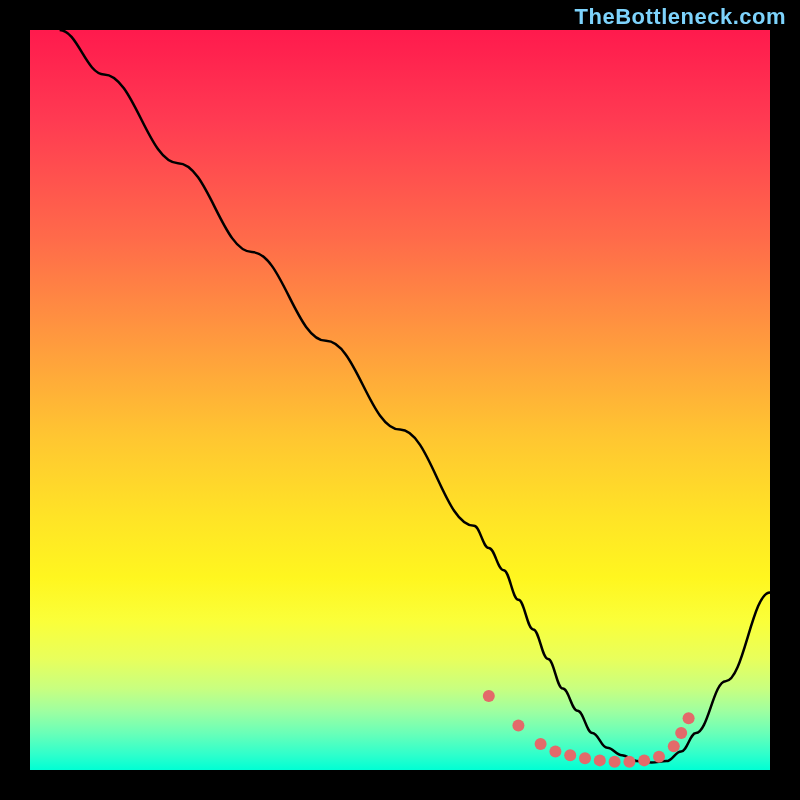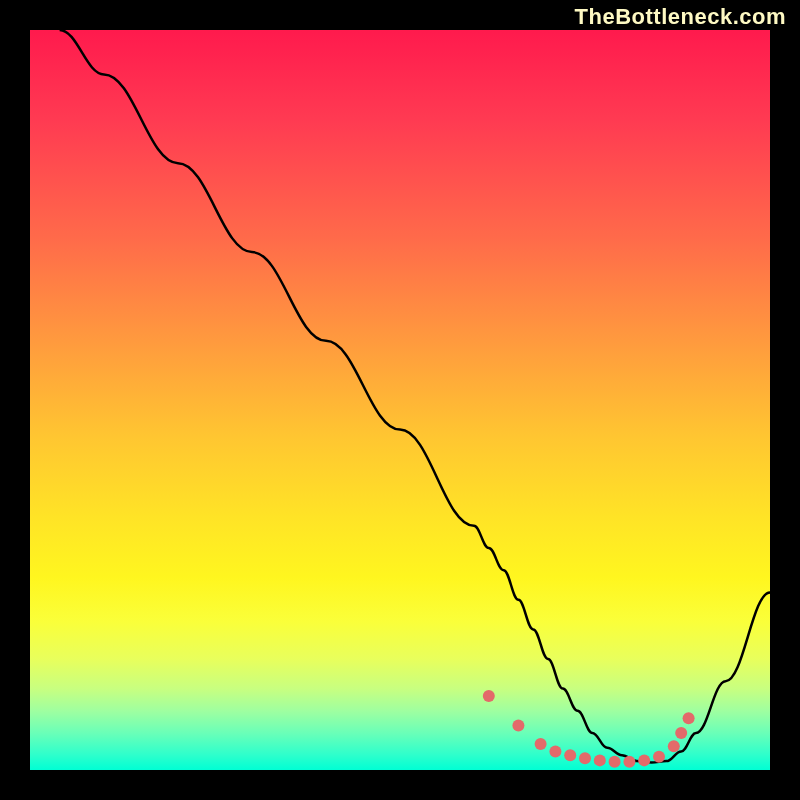--- a/index.html
+++ b/index.html
@@ -7,21 +7,21 @@
   .outer {
     width: 800px;
     height: 800px;
     background: #000;
     position: relative;
   }
   .watermark {
     position: absolute;
     top: 4px;
     right: 14px;
-    color: #fef9c3;
+    color: #7dd3fc;
     font-size: 22px;
     font-weight: bold;
     letter-spacing: 0.5px;
     z-index: 10;
   }
   .plot {
     position: absolute;
     left: 30px;
     top: 30px;
     width: 740px;

